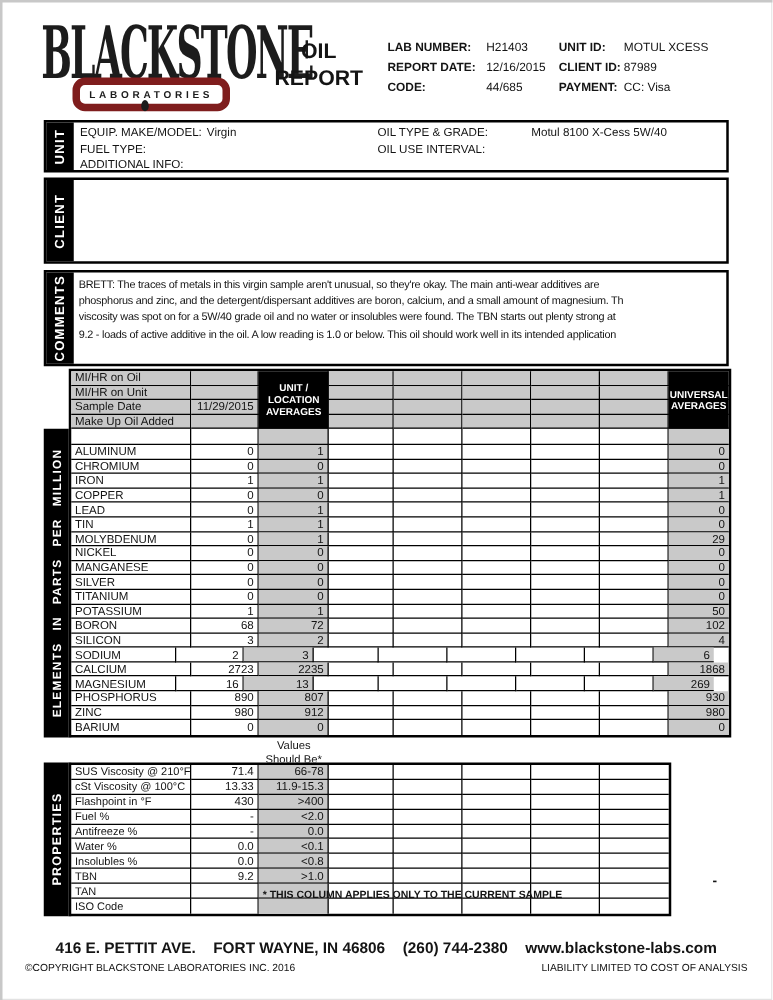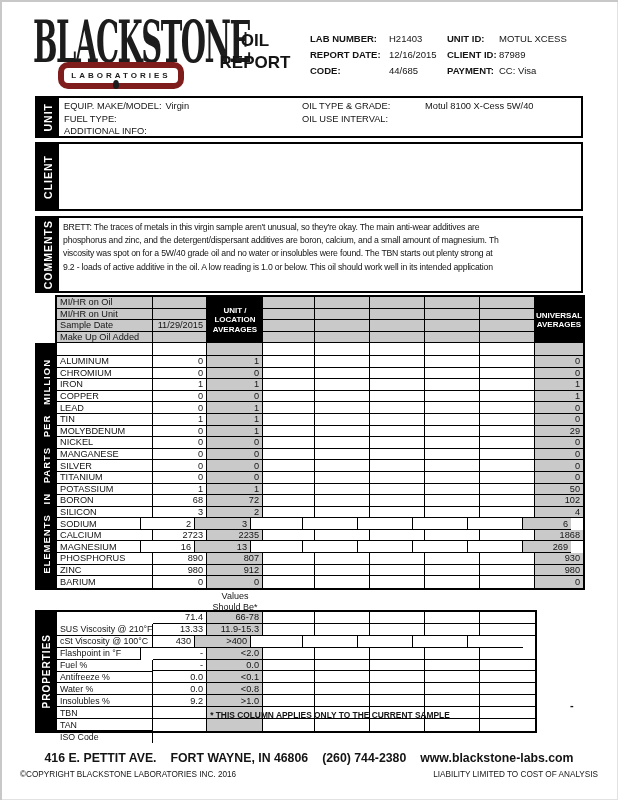--- a/index.html
+++ b/index.html
@@ -53,21 +53,21 @@
   .erow{display:flex;}
   .ehr{height:11.6px;}
   .esp{height:12.6px;}
   .ebr{height:11.6px;}
   .prow{height:11.9px;}
   .cell{box-sizing:border-box;height:100%;border-right:1px solid #000;border-bottom:1px solid #000;
     display:flex;align-items:center;padding:0 3px;overflow:hidden;white-space:nowrap;font-size:9.2px;}
   .cell.num{justify-content:flex-end;}
   .cell.gray{background:#c9c9c9;}
   .cell.last{border-right:none;}
-  .ptable .cell.lbl{font-size:8.8px;margin-top:12px;}
+  .ptable .cell.lbl{font-size:8.8px;}
   .ebody .ebr:last-child .cell{border-bottom:none;}
   .ptable .prow:last-child .cell{border-bottom:none;}
   .ehead{position:relative;}
   .hbox{position:absolute;top:0;bottom:0;background:#000;color:#fff;z-index:2;
     display:flex;flex-direction:column;align-items:center;justify-content:center;
     font-weight:bold;font-size:8px;line-height:9.5px;text-align:center;overflow:hidden;}
   .side-strip{position:absolute;left:35px;width:22px;background:#000;display:flex;}
   .elements-strip{top:343px;height:247px;}
   .elements-strip .vlabel{font-size:9.5px;word-spacing:6px;}
   .properties-strip{top:610px;height:123px;}
@@ -491,21 +491,21 @@
         <div class="cell lbl" style="width: 96px;">cSt Viscosity @ 100°C</div>
         <div class="cell num" style="width: 54px;">13.33</div>
         <div class="cell num gray" style="width: 56px;">11.9-15.3</div>
         <div class="cell" style="width: 52px;"></div>
         <div class="cell" style="width: 55px;"></div>
         <div class="cell" style="width: 55px;"></div>
         <div class="cell" style="width: 55px;"></div>
         <div class="cell last" style="width: 55px;"></div>
       </div>
       <div class="erow prow">
-        <div class="cell lbl" style="width: 84px;">Flashpoint in °F</div>
+        <div class="cell lbl" style="width: 96px;">Flashpoint in °F</div>
         <div class="cell num" style="width: 54px;">430</div>
         <div class="cell num gray" style="width: 56px;">&gt;400</div>
         <div class="cell" style="width: 52px;"></div>
         <div class="cell" style="width: 55px;"></div>
         <div class="cell" style="width: 55px;"></div>
         <div class="cell" style="width: 55px;"></div>
         <div class="cell last" style="width: 55px;"></div>
       </div>
       <div class="erow prow">
         <div class="cell lbl" style="width: 96px;">Fuel %</div>

